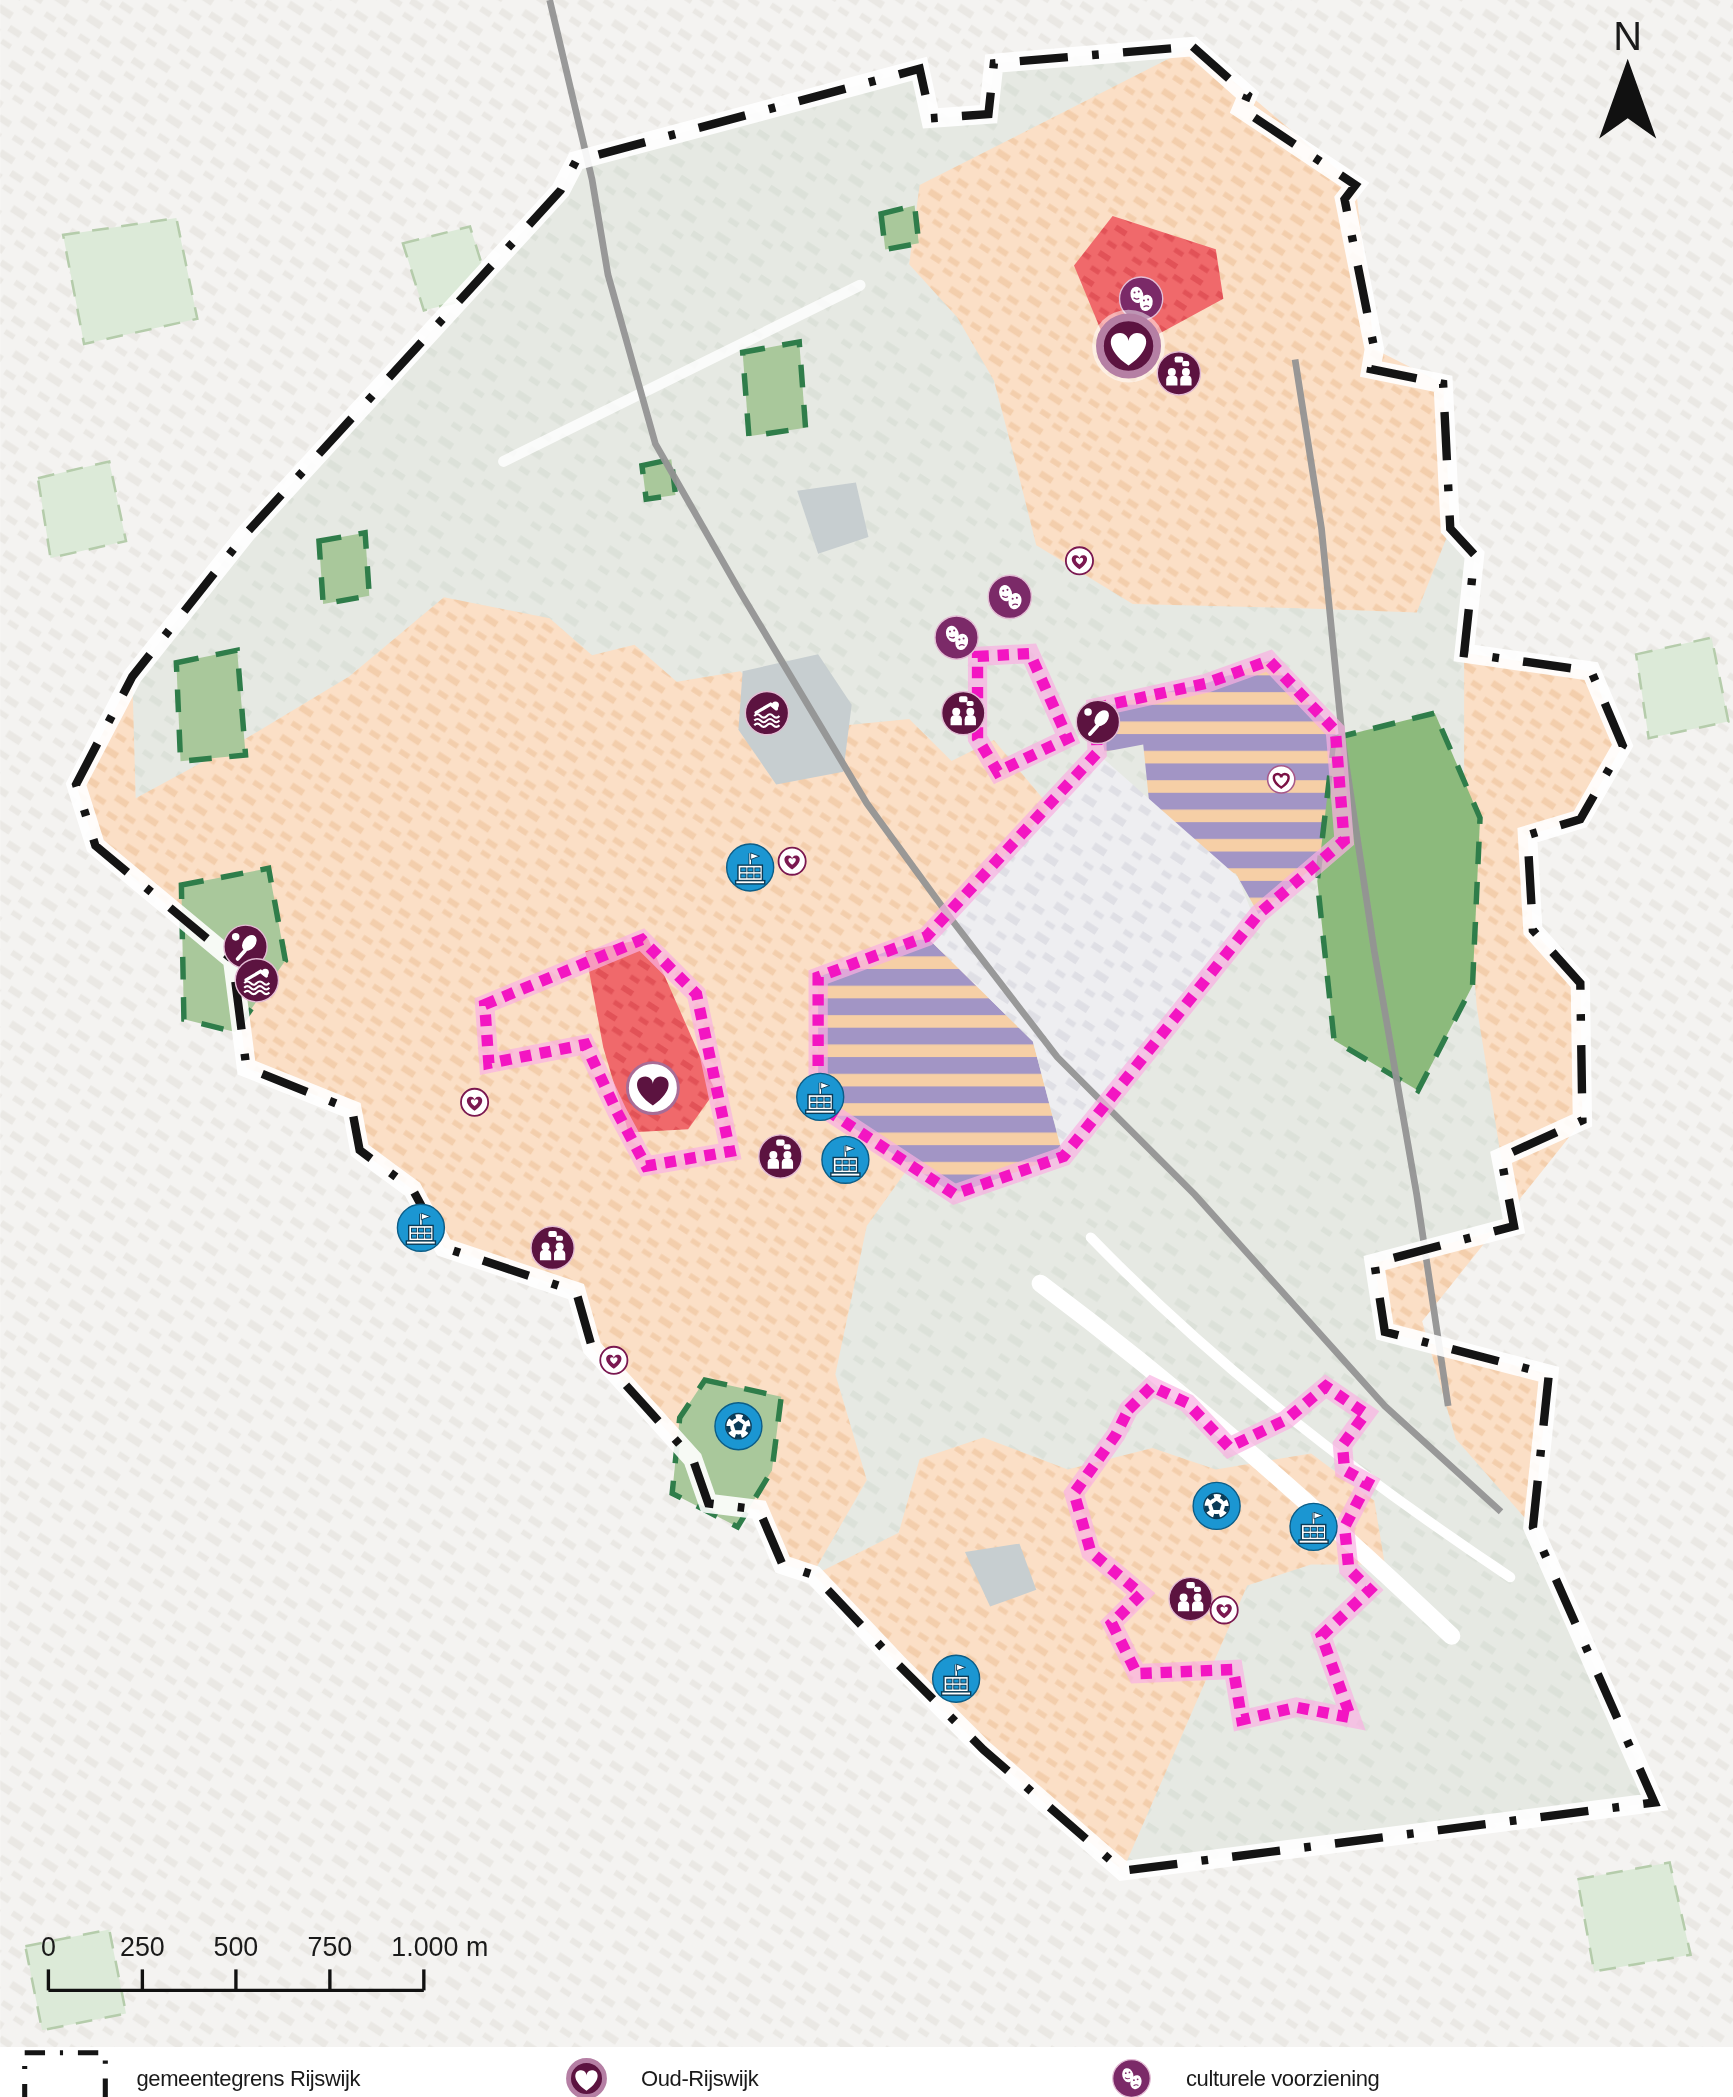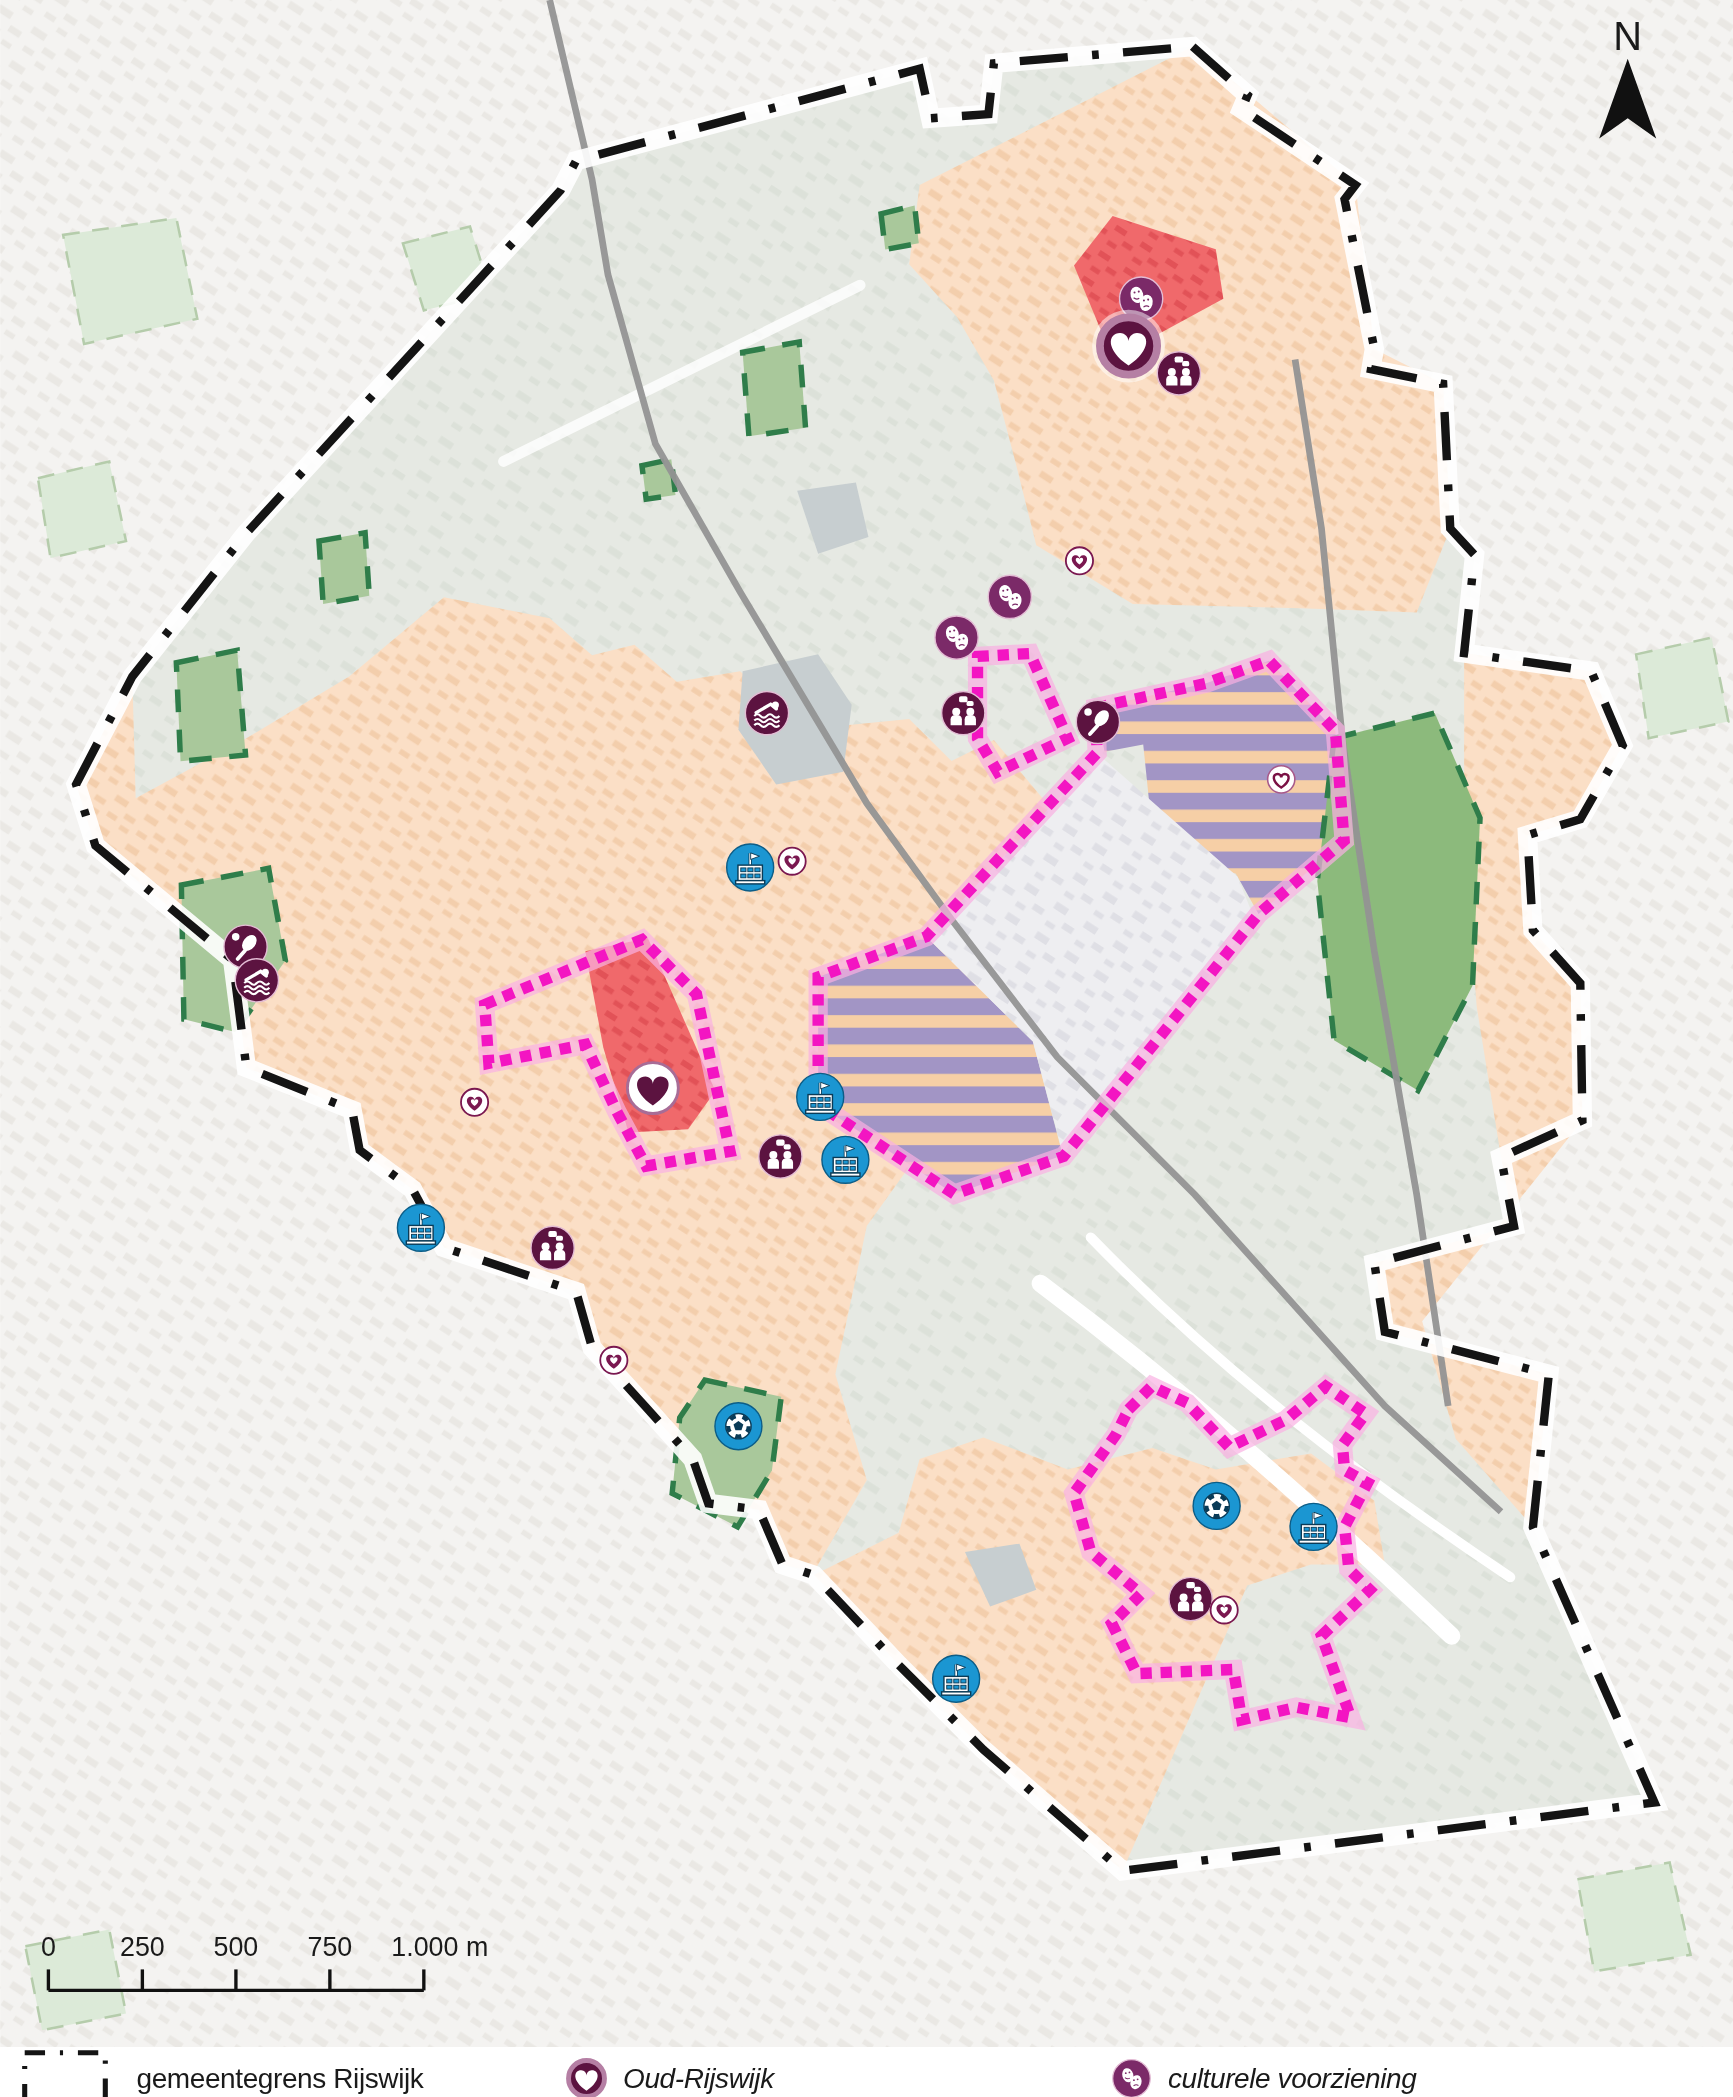--- a/index.html
+++ b/index.html
@@ -9,22 +9,22 @@
   .map-wrap svg{display:block;}
   svg text{font-family:"Liberation Sans",sans-serif;fill:#1a1a1a;}
   .legend{position:absolute;left:0;top:2047px;width:1734px;height:405px;background:#ffffff;}
   .legend-col{position:absolute;top:0;display:flex;flex-direction:column;}
   .legend-col.c1{left:17px;width:537px;}
   .legend-col.c2{left:558px;width:541px;}
   .legend-col.c3{left:1103px;width:629px;}
   .legend-row{display:flex;align-items:center;height:63px;}
   .swatch-box{width:96px;min-width:96px;display:flex;align-items:center;justify-content:flex-start;}
   .icon-box{width:57px;min-width:57px;display:flex;align-items:center;justify-content:center;}
-  .legend-label{font-size:28px;line-height:1.05;margin-left:23.5px;white-space:nowrap;letter-spacing:-0.4px;text-align:center;}
-  .c2 .legend-label,.c3 .legend-label{margin-left:8px;font-style:italic;}
+  .legend-label{font-size:22px;line-height:1.05;margin-left:23.5px;white-space:nowrap;letter-spacing:-0.4px;text-align:center;}
+  .c2 .legend-label,.c3 .legend-label{margin-left:26px;}
 </style>
 </head>
 <body>
 
 <div class="page">
 
   <div class="map-wrap">
     <svg width="1734" height="2047" viewBox="0 0 4133 4880" xmlns="http://www.w3.org/2000/svg">
       <defs>
 

